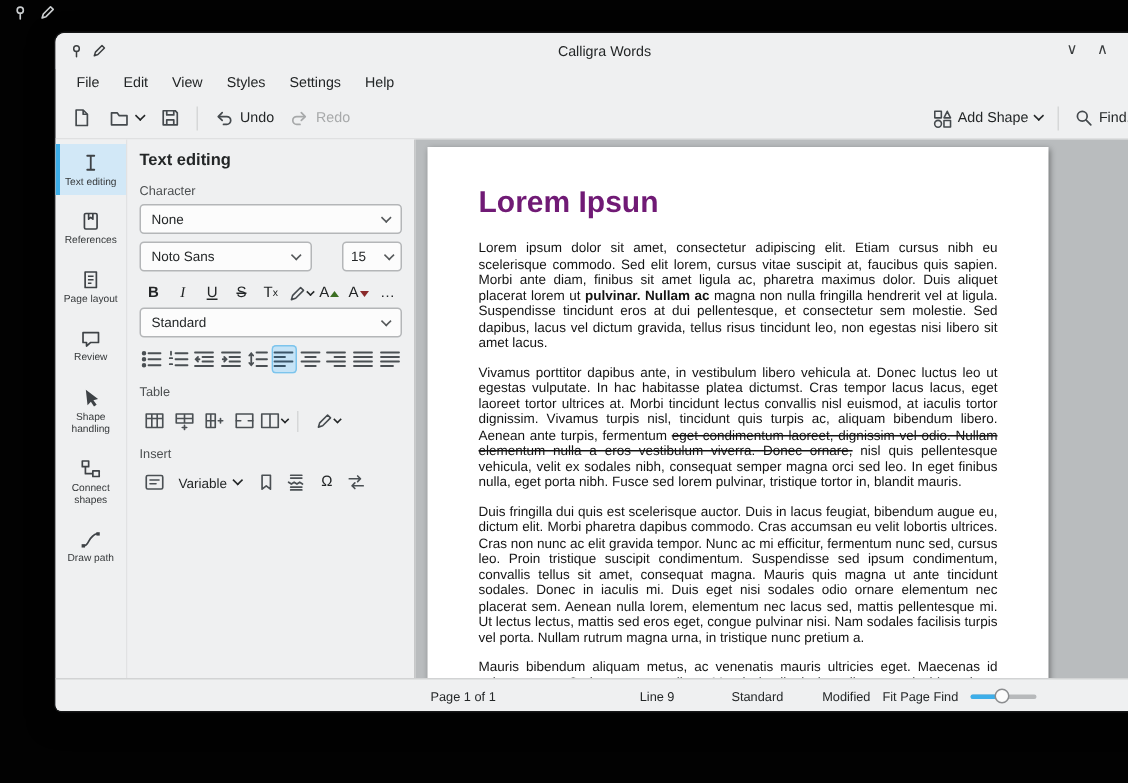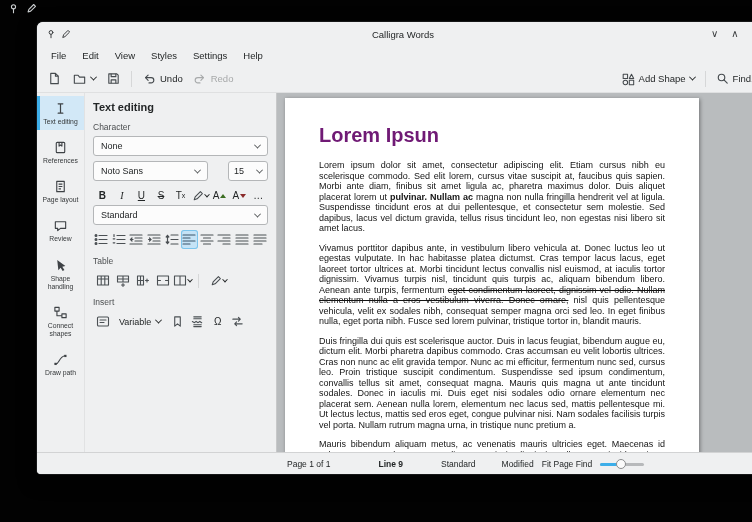--- a/index.html
+++ b/index.html
@@ -75,21 +75,21 @@
   .doc-para .b { font-weight:700; }
   .doc-para .st { text-decoration:line-through; }
 
   
   .scrollbar { width:14px; flex:0 0 14px; background:#eff0f1; border-left:1px solid #dddedf; position:relative; }
   .scroll-thumb { position:absolute; left:3px; right:3px; top:2px; height:126px; background:#9a9da0; border-radius:4px; }
 
   
   .statusbar { height:22px; flex:0 0 22px; border-top:1px solid #d2d3d4; display:flex; align-items:center; padding:0 24px; font-size:8.5px; color:#232627; background:#eff0f1; }
   .sb-page { margin-left:226px; }
-  .sb-line { margin-left:48px;font-weight:bold; }
+  .sb-line { margin-left:96px; }
   .sb-style { margin-left:38px; }
   .sb-modified { margin-left:26px; }
   .sb-zoommode { margin-left:8px; }
   .zoom-slider { position:relative; width:44px; height:10px; margin-left:8px; }
   .zoom-track { position:absolute; left:0; right:0; top:4px; height:3px; background:#b7b9bb; border-radius:2px; }
   .zoom-fill { position:absolute; left:0; width:48%; top:4px; height:3px; background:#3daee9; border-radius:2px; }
   .zoom-handle { position:absolute; left:calc(48% - 5px); top:0; width:10px; height:10px; border-radius:50%; background:#fbfbfb; border:1px solid #8b8d8f; }
 
   svg.ic { display:block; }
 </style>

